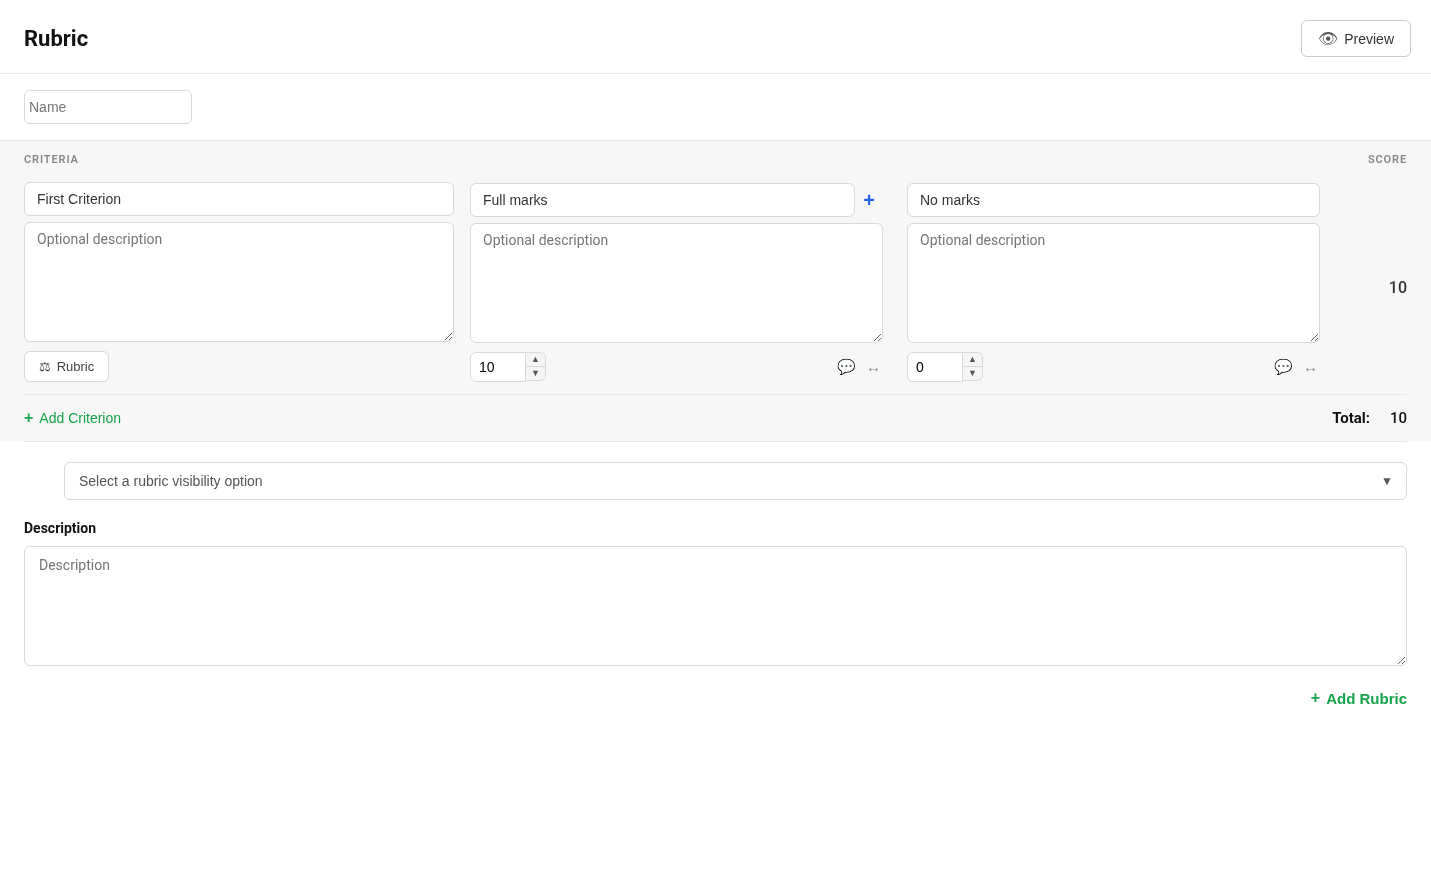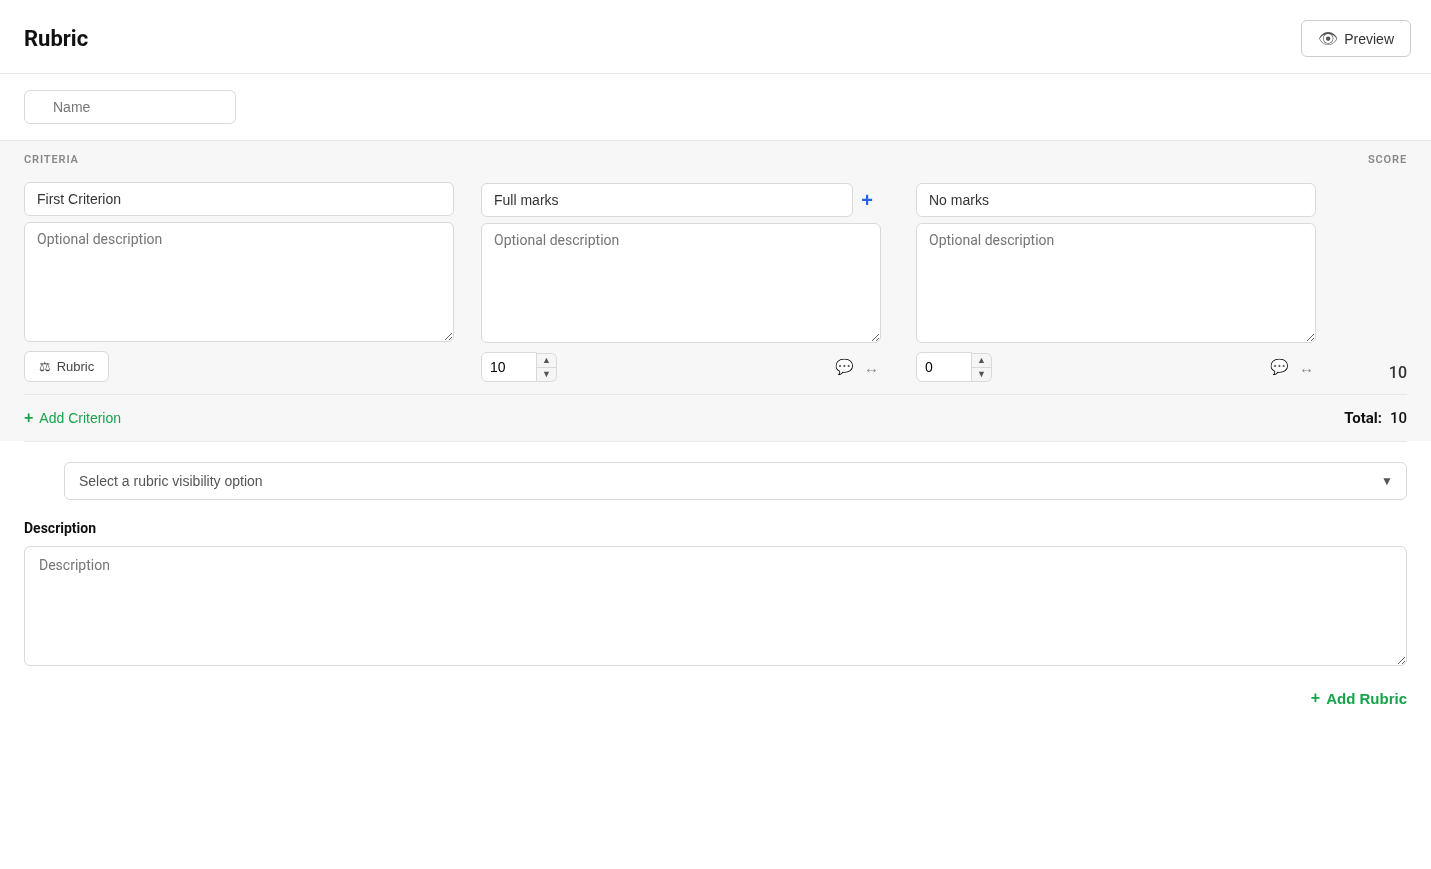--- a/index.html
+++ b/index.html
@@ -43,24 +43,24 @@
     .eye-icon { font-size: 16px; color: #555; }
 
     
     .name-area {
       padding: 16px 24px;
       border-bottom: 1px solid #e8e8e8;
     }
     .name-input {
       border: 1px solid #d9d9d9;
       border-radius: 6px;
-      padding: 8px 28px;
+      padding: 8px 4px;
       font-size: 14px;
       color: #3b82f6;
-      width: 212px;
+      width: 168px;
       outline: none;
     }
 
     
     .criteria-section {
       background: #f7f7f7;
       padding: 0 24px;
     }
     .criteria-header {
       display: flex;
@@ -79,36 +79,36 @@
       font-size: 11px;
       font-weight: 600;
       color: #888;
       letter-spacing: 0.08em;
       text-transform: uppercase;
     }
 
     
     .criterion-row {
       display: flex;
-      align-items: flex-end;
-      gap: 11px;
+      align-items: center;
+      gap: 0;
       padding: 8px 0 12px 0;
     }
     .criterion-left {
       width: 430px;
       flex-shrink: 0;
       margin-right: 16px;
     }
     .criterion-middle {
       flex: 1;
       margin-right: 24px;
     }
     .criterion-right {
       flex: 1;
-      margin-right: 20px;
+      margin-right: 27px;
     }
     .criterion-score {
       width: 60px;
       flex-shrink: 0;
       display: flex;
       align-items: flex-start;
       justify-content: flex-end;
       padding-top: 10px;
       font-size: 16px;
       font-weight: 500;
@@ -251,21 +251,21 @@
       background: none;
       border: none;
       cursor: pointer;
       color: #16a34a;
       font-size: 14px;
       font-weight: 500;
     }
     .total-area {
       display: flex;
       align-items: center;
-      gap: 8px;
+      gap: 20px;
       font-size: 15px;
     }
     .total-label {
       font-weight: 700;
       color: #111;
     }
     .total-value {
       font-weight: 500;
       color: #111;
     }

